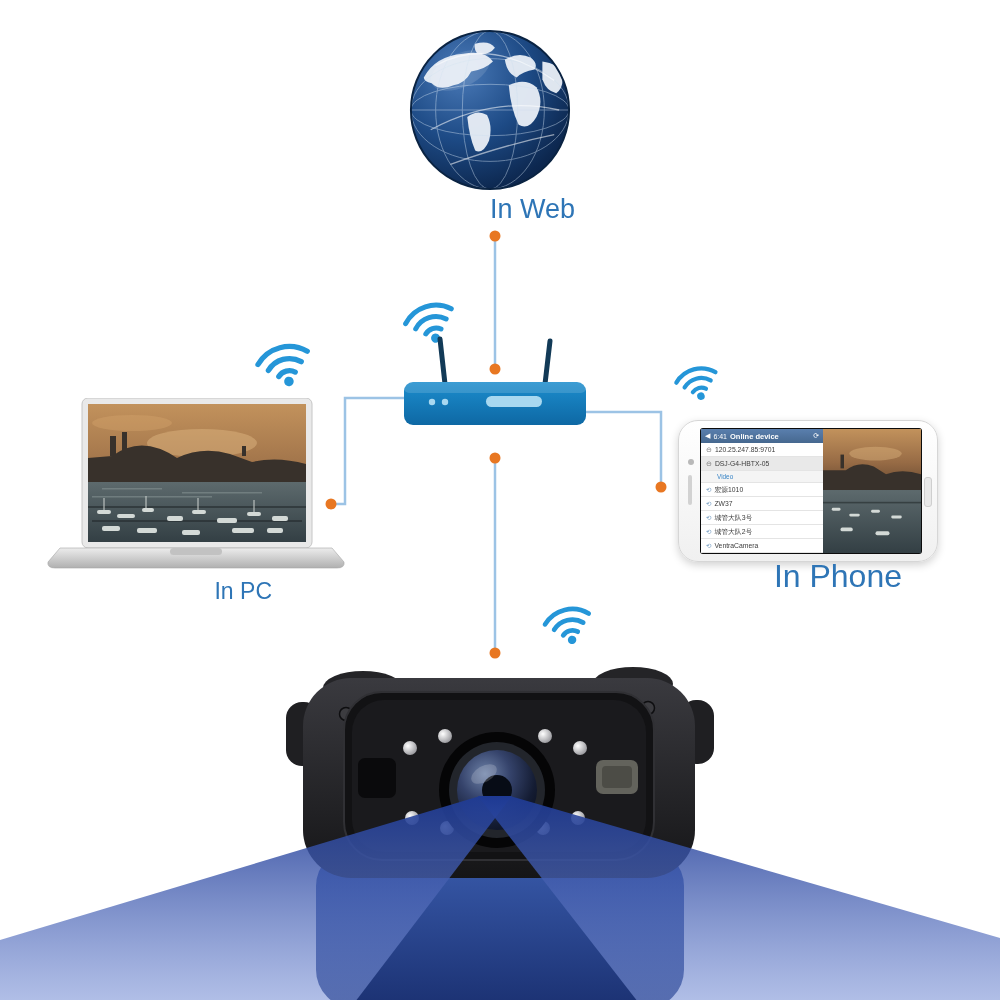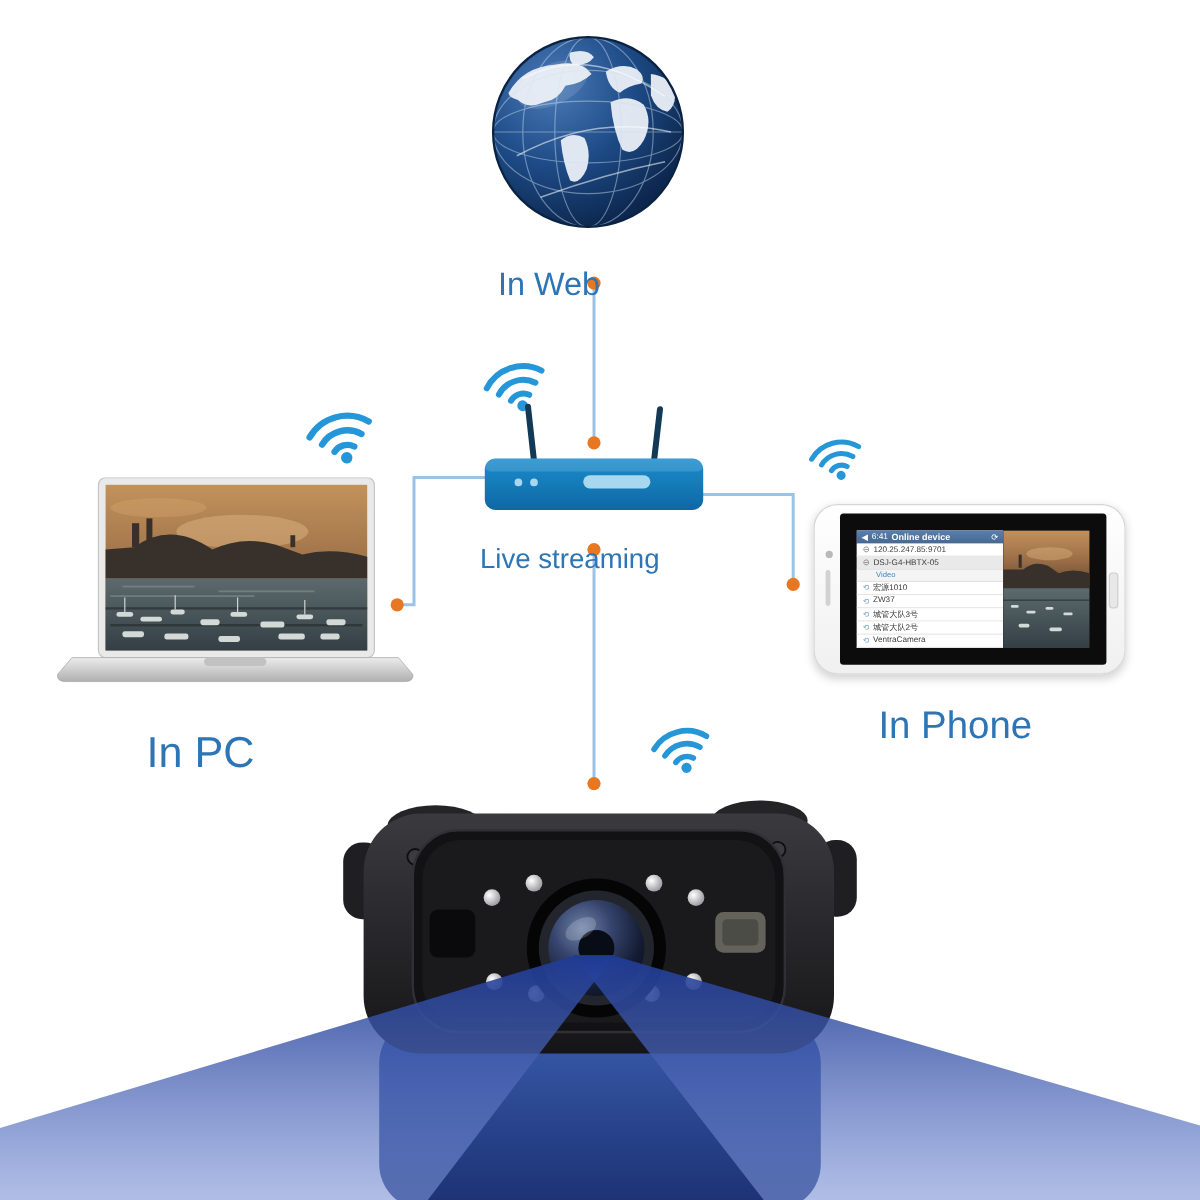--- a/index.html
+++ b/index.html
@@ -1,32 +1,32 @@
 <!DOCTYPE html>
 <html><head>
 <meta charset="utf-8">
 <style>
   html,body{margin:0;padding:0;background:#ffffff;}
   .stage{position:relative;width:1000px;height:1000px;background:#ffffff;overflow:hidden;
          font-family:"Liberation Sans",sans-serif;}
   .abs{position:absolute;}
-  .label{position:absolute;color:#2e75b6;text-align:left;font-family:"Liberation Sans",sans-serif;margin-top:28px;}
+  .label{position:absolute;color:#2e75b6;text-align:right;font-family:"Liberation Sans",sans-serif;}
   .lbl-web{left:415px;top:194px;width:160px;font-size:27px;}
   .lbl-stream{left:400px;top:424px;width:190px;font-size:23px;}
-  .lbl-pc{left:122px;top:578px;width:150px;font-size:36px;}
+  .lbl-pc{left:122px;top:578px;width:150px;font-size:23px;}
   .lbl-phone{left:732px;top:558px;width:170px;font-size:32px;}
   svg{display:block;}
   
   .phone{position:absolute;left:678px;top:420px;width:258px;height:140px;background:linear-gradient(#ffffff,#f0f0f0);
          border:1px solid #d6d6d6;border-radius:20px;box-shadow:0 3px 8px rgba(0,0,0,.18);}
   .phone-cam{position:absolute;left:9px;top:38px;width:6px;height:6px;border-radius:50%;background:#b9b9b9;}
   .phone-spk{position:absolute;left:9px;top:54px;width:4px;height:30px;border-radius:2px;background:#d2d2d2;}
   .phone-home{position:absolute;right:5px;top:56px;width:6px;height:28px;border-radius:3px;background:#e8e8e8;border:1px solid #cfcfcf;}
   .phone-screen{position:absolute;left:21px;top:7px;right:15px;bottom:7px;background:#0c0c0c;border-radius:3px;
-                display:flex;overflow:hidden;padding:14px;}
+                display:flex;overflow:hidden;padding:1px;}
   .app{width:122px;background:#fafafa;display:flex;flex-direction:column;font-family:"Liberation Sans",sans-serif;}
   .app-header{height:15px;background:linear-gradient(#5a7fae,#46688f);color:#ffffff;display:flex;align-items:center;
               gap:3px;padding:0 4px;font-size:7px;white-space:nowrap;}
   .app-header .ttl{font-weight:bold;font-size:7.5px;}
   .app-header .sp{flex:1;}
   .app-row{display:flex;align-items:center;gap:3px;height:13.5px;padding-left:5px;font-size:6.8px;color:#3c3c3c;
            border-bottom:1px solid #e4e4e4;background:#ffffff;white-space:nowrap;overflow:hidden;}
   .app-row.grp{background:#e9e9e9;}
   .app-row .mi{color:#808080;font-size:7px;}
   .app-row .di{color:#7aa0c4;font-size:6.5px;}
@@ -118,21 +118,20 @@
     <g stroke="#123a57" stroke-width="5" stroke-linecap="round">
       <line x1="38" y1="3" x2="43" y2="48"></line>
       <line x1="148" y1="5" x2="143" y2="48"></line>
     </g>
     <rect x="2" y="46" width="182" height="43" rx="9" fill="url(#rt_grad)"></rect>
     <rect x="2" y="46" width="182" height="11" rx="5" fill="#ffffff" opacity="0.14"></rect>
     <circle cx="30" cy="66" r="3.2" fill="#a8d8f0"></circle>
     <circle cx="43" cy="66" r="3.2" fill="#a8d8f0"></circle>
     <rect x="84" y="60" width="56" height="11" rx="5.5" fill="#a8d8f0"></rect>
   </svg>
-  <div class="label lbl-stream">Live streaming</div>
 
   <svg class="abs" style="left:250px;top:336px;transform:rotate(-15deg)" width="68" height="54" viewBox="0 0 64 50">
     <g stroke="#2596d8" stroke-width="5" fill="none" stroke-linecap="round">
       <path d="M24,36 a12,12 0 0 1 16,0"></path>
       <path d="M16,28 a23,23 0 0 1 32,0"></path>
       <path d="M8,20 a34,34 0 0 1 48,0"></path>
     </g>
     <circle cx="32" cy="43" r="4.5" fill="#2596d8"></circle>
   </svg>
 

